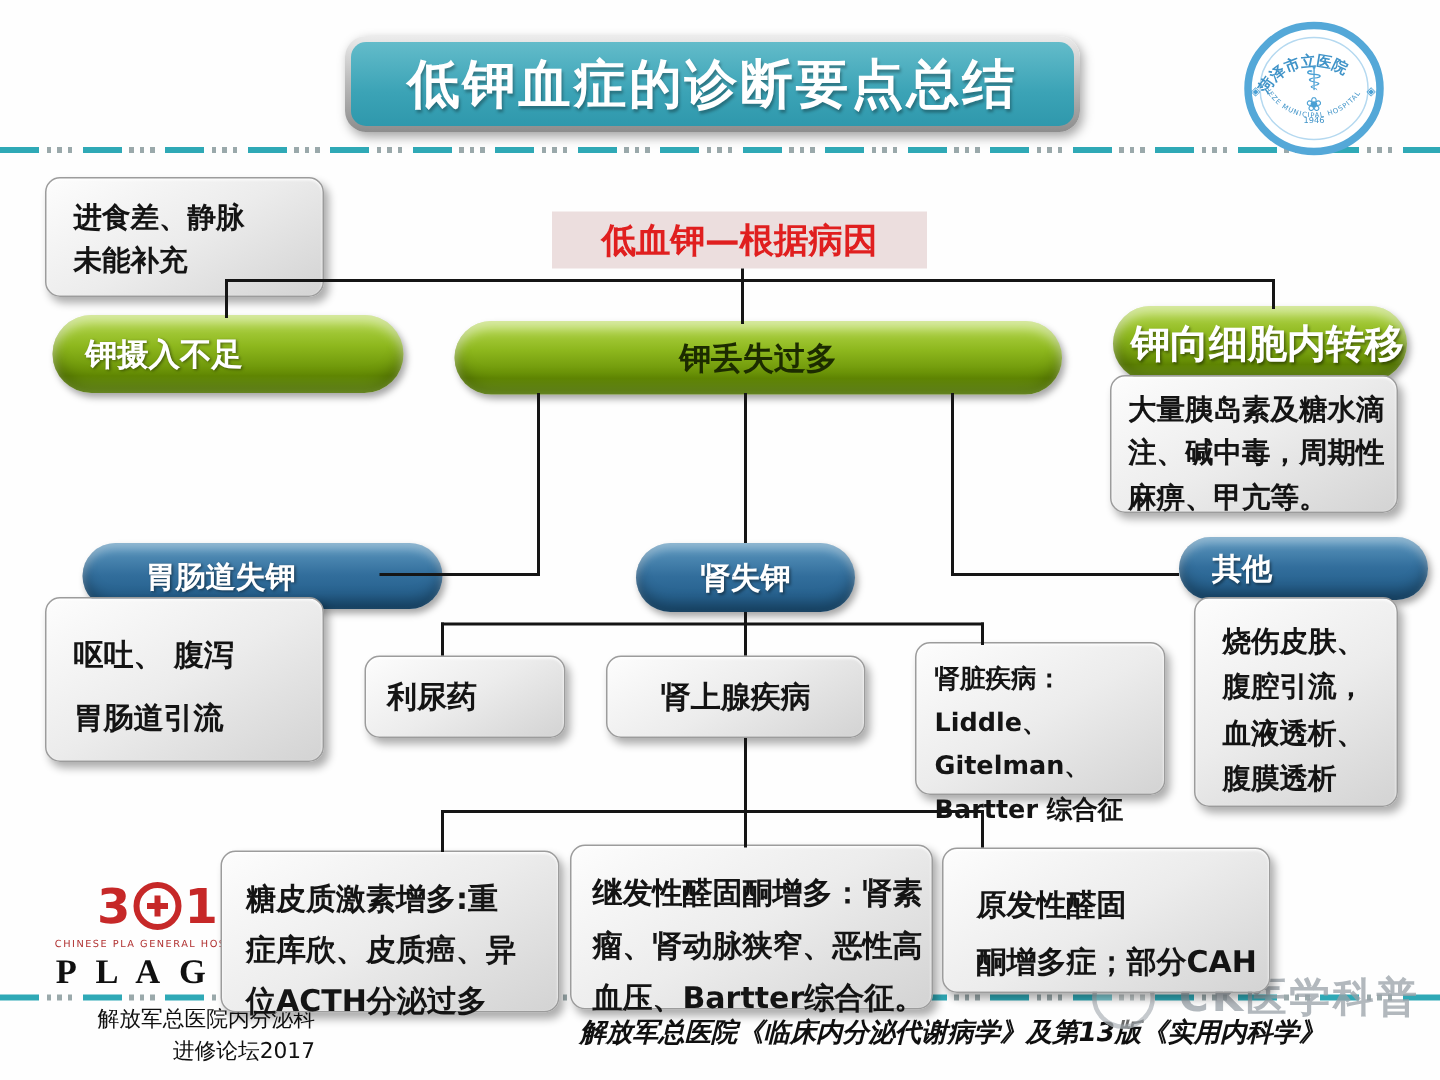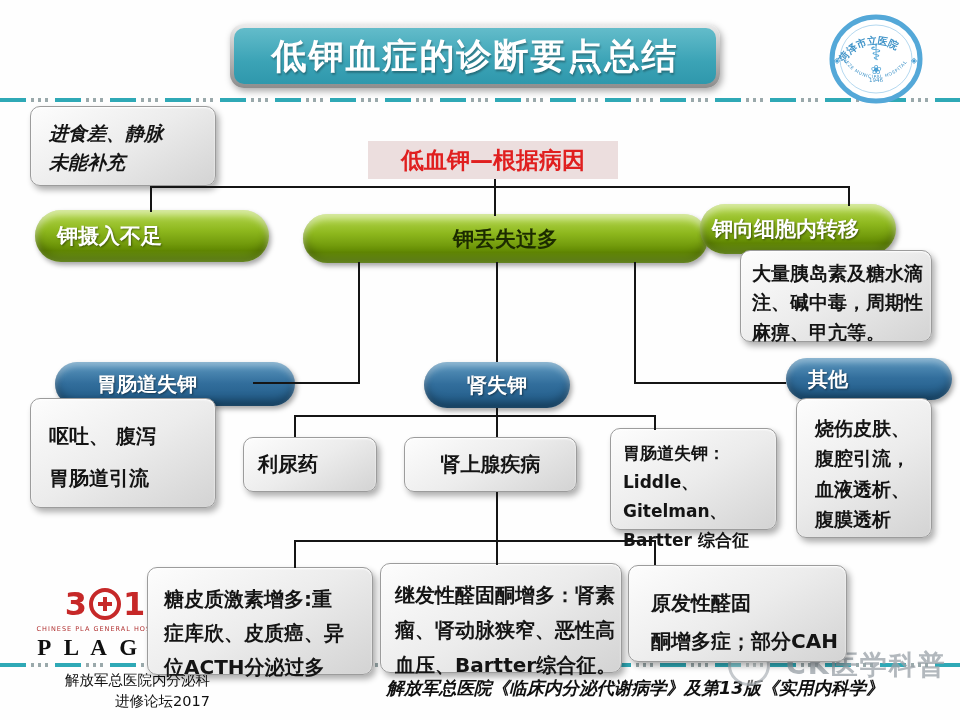--- a/index.html
+++ b/index.html
@@ -84,44 +84,44 @@
   <div class="line" style="left:294px;top:415px;width:362px;height:2px;"></div>
   <div class="line" style="left:294px;top:415px;width:2px;height:22px;"></div>
   <div class="line" style="left:496px;top:415px;width:2px;height:22px;"></div>
   <div class="line" style="left:654px;top:415px;width:2px;height:15px;"></div>
   <div class="line" style="left:496px;top:492px;width:2px;height:48px;"></div>
   <div class="line" style="left:294px;top:540px;width:362px;height:2px;"></div>
   <div class="line" style="left:294px;top:540px;width:2px;height:28px;"></div>
   <div class="line" style="left:496px;top:540px;width:2px;height:25px;"></div>
   <div class="line" style="left:654px;top:540px;width:2px;height:25px;"></div>
 
-  <div class="gbox mlines" style="left:30px;top:106px;width:186px;height:80px;padding:12px 0 0 18px;box-sizing:border-box;font-size:19px;line-height:1.55;font-style:italic;">
+  <div class="gbox mlines" style="left:30px;top:118px;width:186px;height:80px;padding:12px 0 0 18px;box-sizing:border-box;font-size:19px;line-height:1.55;">
     <span>进食差、静脉</span>
     <span>未能补充</span>
   </div>
 
   <div class="pill pill-green wshadow" style="left:35px;top:210px;width:212px;height:52px;border-radius:26px;padding-left:22px;color:#ffffff;font-size:21px;">钾摄入不足</div>
   <div class="pill pill-green" style="left:303px;top:214px;width:405px;height:49px;border-radius:25px;justify-content:center;color:#1c2b00;font-size:21px;">钾丢失过多</div>
-  <div class="pill pill-green wshadow" style="left:700px;top:204px;width:184px;height:50px;border-radius:25px;padding-left:12px;color:#ffffff;font-size:21px;">钾向细胞内转移</div>
+  <div class="pill pill-green wshadow" style="left:742px;top:204px;width:184px;height:50px;border-radius:25px;padding-left:12px;color:#ffffff;font-size:26px;">钾向细胞内转移</div>
 
   <div class="gbox" style="left:740px;top:250px;width:192px;height:92px;padding:8px 6px 6px 11px;box-sizing:border-box;font-size:19px;line-height:1.55;">大量胰岛素及糖水滴注、碱中毒，周期性麻痹、甲亢等。</div>
 
   <div class="pill pill-blue wshadow" style="left:55px;top:362px;width:198px;height:44px;border-radius:22px;padding-left:42px;color:#ffffff;font-size:20px;">胃肠道失钾</div>
   <div class="pill pill-blue wshadow" style="left:424px;top:362px;width:146px;height:46px;border-radius:23px;justify-content:center;color:#ffffff;font-size:20px;">肾失钾</div>
   <div class="pill pill-blue wshadow" style="left:786px;top:358px;width:144px;height:42px;border-radius:21px;padding-left:22px;color:#ffffff;font-size:20px;">其他</div>
 
   <div class="gbox mlines" style="left:30px;top:398px;width:186px;height:110px;padding:16px 0 0 18px;box-sizing:border-box;font-size:20px;line-height:2.1;">
     <span>呕吐、 腹泻</span>
     <span>胃肠道引流</span>
   </div>
 
   <div class="gbox" style="left:243px;top:437px;width:134px;height:55px;display:flex;align-items:center;padding-left:14px;box-sizing:border-box;font-size:20px;">利尿药</div>
   <div class="gbox" style="left:404px;top:437px;width:173px;height:55px;display:flex;align-items:center;justify-content:center;box-sizing:border-box;font-size:20px;">肾上腺疾病</div>
   <div class="gbox mlines" style="left:610px;top:428px;width:167px;height:102px;padding:10px 4px 0 12px;box-sizing:border-box;font-size:17px;line-height:1.7;">
-    <span>胃肠道失钾：Liddle、</span>
+    <span>肾脏疾病：Liddle、</span>
     <span>Gitelman、</span>
     <span>Bartter 综合征</span>
   </div>
   <div class="gbox mlines" style="left:796px;top:398px;width:136px;height:140px;padding:14px 0 0 18px;box-sizing:border-box;font-size:19px;line-height:1.6;">
     <span>烧伤皮肤、</span>
     <span>腹腔引流，</span>
     <span>血液透析、</span>
     <span>腹膜透析</span>
   </div>
 

